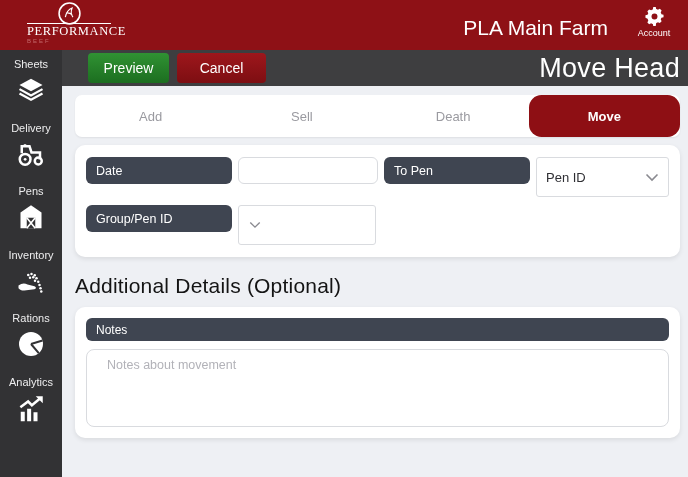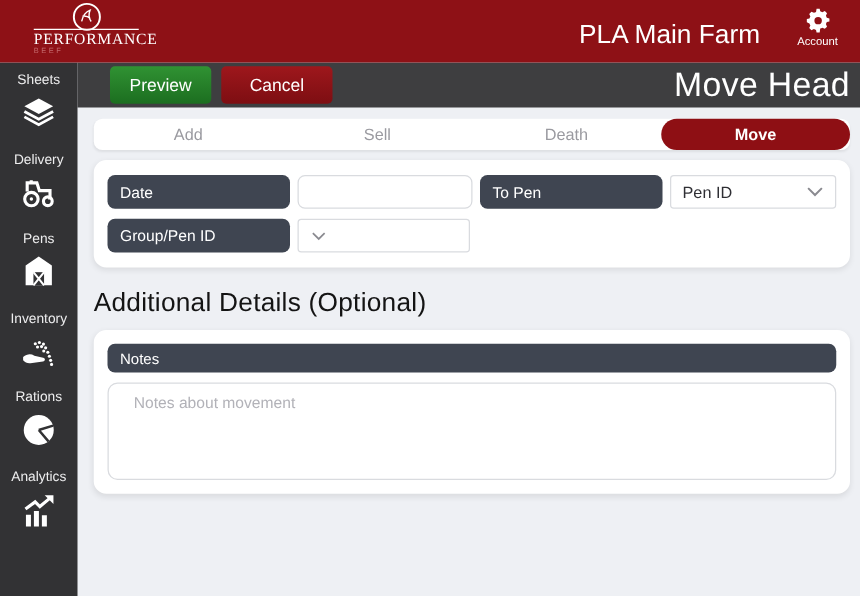--- a/index.html
+++ b/index.html
@@ -29,31 +29,31 @@
   
   .toolbar { position:absolute; left:62px; right:0; top:50px; height:36px; background:#3e3e40; display:flex; align-items:center; z-index:3; }
   .tb-btn { height:30px; border:none; border-radius:4px; color:#fff; font-size:14px; font-family:"Liberation Sans",sans-serif; cursor:pointer; }
   .btn-preview { margin-left:26px; width:81px; background:linear-gradient(#309233,#1c6e20); }
   .btn-cancel { margin-left:8px; width:89px; background:linear-gradient(#9e171c,#7d0e12); }
   .page-title { margin-left:auto; margin-right:8px; color:#fff; font-size:27px; font-weight:400; letter-spacing:.3px; }
 
   
   .content { position:absolute; left:62px; right:0; top:86px; bottom:0; background:#eef0f4; padding:9px 8px 0 13px; overflow:hidden; }
 
-  .tabbar { height:25px; background:#fff; border-radius:7px; display:flex; box-shadow:0 1px 2px rgba(0,0,0,.07); }
+  .tabbar { height:42px; background:#fff; border-radius:7px; display:flex; box-shadow:0 1px 2px rgba(0,0,0,.07); }
   .tab { flex:1; display:flex; align-items:center; justify-content:center; font-size:13px; color:#9a9aa0; cursor:pointer; }
   .tab.active { background:#8e0f14; color:#fff; font-weight:bold; border-radius:12.5px; }
 
   .card { background:#fff; border-radius:10px; box-shadow:0 2px 5px rgba(0,0,0,.09); }
   .form-card { margin-top:8px; padding:12px 11px; }
   .frow { display:flex; gap:6px; }
   .frow + .frow { margin-top:8px; }
   .fpill { width:146px; min-width:146px; height:27px; background:#3f4551; border-radius:6px; color:#fff; font-size:12.5px; display:flex; align-items:center; padding-left:10px; }
   .finput { width:140px; min-width:140px; height:27px; border:1px solid #d9dbdf; border-radius:6px; background:#fff; font:13px "Liberation Sans",sans-serif; padding:0 8px; color:#333; }
-  .fselect { height:27px; border:1px solid #d9dbdf; border-radius:3px; display:flex; align-items:center; padding:0 9px; font-size:13px; color:#2f2f34; background:#fff; cursor:pointer; }
+  .fselect { height:40px; border:1px solid #d9dbdf; border-radius:3px; display:flex; align-items:center; padding:0 9px; font-size:13px; color:#2f2f34; background:#fff; cursor:pointer; }
   .fselect.grow { flex:1; justify-content:space-between; }
   .fselect.tight { width:138px; min-width:138px; justify-content:flex-start; padding-right:5px; }
   .fselect.tight .chev { margin-left:1px; }
 
   .section-heading { font-size:21px; font-weight:500; color:#141414; margin:17px 0 9px 0; letter-spacing:.2px; }
 
   .notes-card { padding:11px; }
   .notes-pill { height:23px; background:#3f4551; border-radius:6px; color:#fff; font-size:12px; display:flex; align-items:center; padding-left:10px; }
   .notes-area { display:block; margin-top:8px; width:100%; height:78px; border:1px solid #d9dbdf; border-radius:8px; padding:8px 20px; font:12.5px "Liberation Sans",sans-serif; color:#333; resize:none; background:#fff; }
   .notes-area::placeholder { color:#b2b2b8; }

